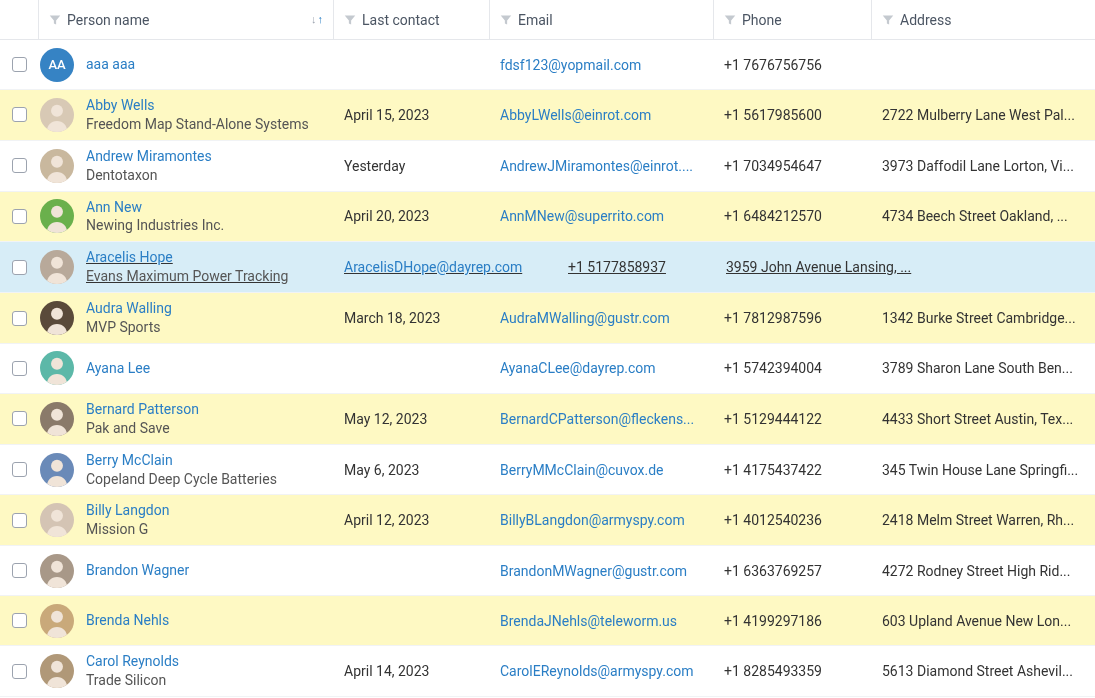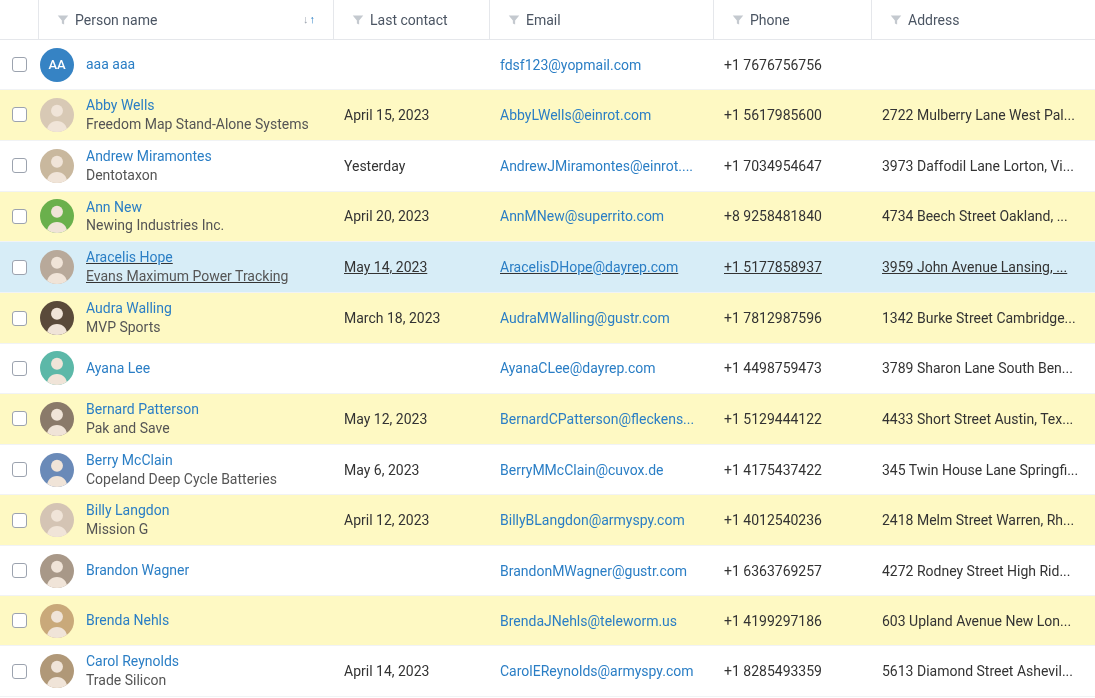--- a/index.html
+++ b/index.html
@@ -20,21 +20,21 @@
   }
   .col-check { width: 38px; flex: 0 0 38px; display:flex; align-items:center; justify-content:center;}
   .col-person { width: 295px; flex: 0 0 295px; }
   .col-lastcontact { width: 156px; flex: 0 0 156px; }
   .col-email { width: 224px; flex: 0 0 224px; }
   .col-phone { width: 158px; flex: 0 0 158px; }
   .col-address { flex: 1 1 auto; min-width:0; }
   .hcell {
     display: flex;
     align-items: center;
-    padding: 0 18px;
+    padding: 0 10px;
     border-left: 1px solid #e5e7eb;
     color: #4b5563;
     font-weight: 400;
     gap: 6px;
     position: relative;
   }
   .hcell:first-child { border-left: none; }
   .funnel-icon {
     width: 12px; height: 12px;
     display:inline-block;
@@ -219,41 +219,40 @@
               <path d="M8 40c0-8 5-13 12-13s12 5 12 13z" fill="#f0e4d8"></path>
             </svg>
           </div>
           <div class="person-text">
             <span class="person-name">Ann New</span>
             <span class="person-company">Newing Industries Inc.</span>
           </div>
         </div>
         <div class="cell col-lastcontact">April 20, 2023</div>
         <div class="cell col-email"><span class="email-link">AnnMNew@superrito.com</span></div>
-        <div class="cell col-phone">+8 9258481840</div>
+        <div class="cell col-phone">+1 6484212570</div>
         <div class="cell col-address">4734 Beech Street Oakland, ...</div>
       </div>
       <div class="row highlight">
         <div class="col-check">
           <div class="checkbox"></div>
         </div>
         <div class="col-person person-cell">
           <div class="avatar photo">
             <svg viewBox="0 0 40 40">
               <rect width="40" height="40" fill="#b8a99a"></rect>
               <circle cx="20" cy="15" r="7" fill="#f0e4d8"></circle>
               <path d="M8 40c0-8 5-13 12-13s12 5 12 13z" fill="#f0e4d8"></path>
             </svg>
           </div>
           <div class="person-text">
             <span class="person-name">Aracelis Hope</span>
             <span class="person-company">Evans Maximum Power Tracking</span>
           </div>
         </div>
-        <div class="cell col-lastcontact">May 14, 2023</div>
         <div class="cell col-email"><span class="email-link">AracelisDHope@dayrep.com</span></div>
         <div class="cell col-phone">+1 5177858937</div>
         <div class="cell col-address">3959 John Avenue Lansing, ...</div>
       </div>
       <div class="row striped">
         <div class="col-check">
           <div class="checkbox"></div>
         </div>
         <div class="col-person person-cell">
           <div class="avatar photo">
@@ -284,21 +283,21 @@
               <circle cx="20" cy="15" r="7" fill="#f0e4d8"></circle>
               <path d="M8 40c0-8 5-13 12-13s12 5 12 13z" fill="#f0e4d8"></path>
             </svg>
           </div>
           <div class="person-text">
             <span class="person-name">Ayana Lee</span>
           </div>
         </div>
         <div class="cell col-lastcontact"></div>
         <div class="cell col-email"><span class="email-link">AyanaCLee@dayrep.com</span></div>
-        <div class="cell col-phone">+1 4498759473</div>
+        <div class="cell col-phone">+1 5742394004</div>
         <div class="cell col-address">3789 Sharon Lane South Ben...</div>
       </div>
       <div class="row striped">
         <div class="col-check">
           <div class="checkbox"></div>
         </div>
         <div class="col-person person-cell">
           <div class="avatar photo">
             <svg viewBox="0 0 40 40">
               <rect width="40" height="40" fill="#8a7a6a"></rect>

